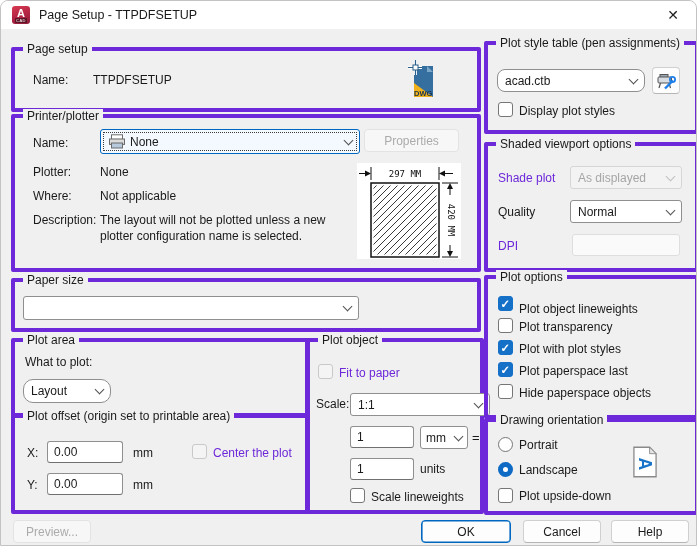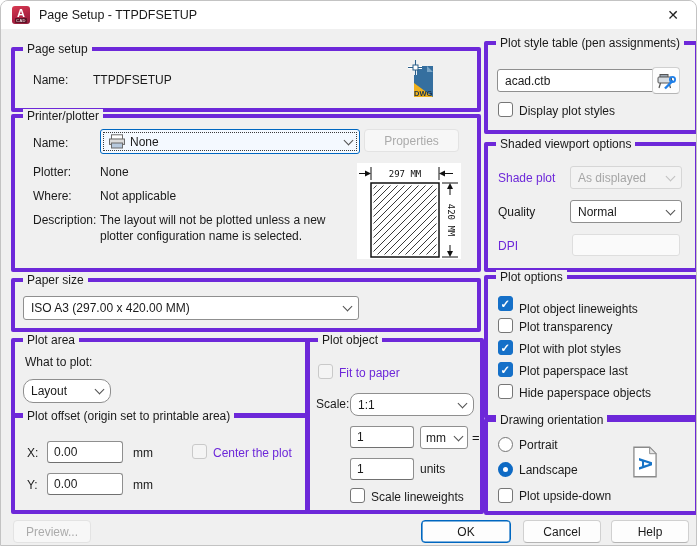--- a/index.html
+++ b/index.html
@@ -128,21 +128,20 @@
         <text x="93" y="57" transform="rotate(90 93 57)" text-anchor="middle" dominant-baseline="middle" font-family="DejaVu Sans Mono, monospace" font-size="9" fill="#111">420 MM</text>
         <line x1="93" y1="82" x2="93" y2="88" stroke="#111" stroke-width="1"></line>
         <polygon points="93,94 90,88 96,88" fill="#111"></polygon>
       </svg>
     </div>
   </div>
 
   <div class="grp" style="left:10px;top:277px;width:462px;height:46px;">
     <div class="ttl">Paper size</div>
     <div class="combo" style="left:8px;top:14px;width:336px;height:24px;">
-      <span class="val">ISO A3 (297.00 x 420.00 MM)</span>
       <span class="chev"></span>
     </div>
   </div>
 
   <div class="grp" style="left:10px;top:337px;width:290px;height:71px;">
     <div class="ttl">Plot area</div>
     <div class="lbl" style="left:10px;top:13px;">What to plot:</div>
     <div class="combo" style="left:8px;top:37px;width:88px;height:24px;border-radius:10px;">
       <span class="val">Layout</span>
       <span class="chev"></span>
@@ -159,39 +158,39 @@
     <div class="lbl" style="left:12px;top:60px;">Y:</div>
     <input class="tbox" style="left: 32px; top: 55px; width: 76px;" value="0.00">
     <div class="lbl" style="left:118px;top:60px;">mm</div>
   </div>
 
   <div class="grp" style="left:305px;top:337px;width:170px;height:168px;">
     <div class="ttl">Plot object</div>
     <div class="cb disbox" style="left:8px;top:22px;"></div>
     <div class="lbl dis" style="left:29px;top:24px;">Fit to paper</div>
     <div class="lbl" style="left:6px;top:55px;">Scale:</div>
-    <div class="combo" style="left:40px;top:51px;width:124px;border-radius:8px;">
+    <div class="combo" style="left:40px;top:51px;width:140px;">
       <span class="val">1:1</span>
       <span class="chev"></span>
     </div>
     <input class="tbox" style="left: 40px; top: 84px; width: 64px;" value="1">
     <div class="combo" style="left:110px;top:84px;width:48px;padding:0 5px;">
       <span class="val">mm</span>
       <span class="chev"></span>
     </div>
     <div class="equals" style="left:162px;top:88px;">=</div>
     <input class="tbox" style="left: 40px; top: 116px; width: 64px;" value="1">
     <div class="lbl" style="left:110px;top:120px;">units</div>
     <div class="cb" style="left:40px;top:146px;"></div>
     <div class="lbl" style="left:61px;top:148px;">Scale lineweights</div>
   </div>
 
   <div class="grp" style="left:483px;top:40px;width:207px;height:85px;">
     <div class="ttl">Plot style table (pen assignments)</div>
-    <div class="combo" style="left:9px;top:24px;width:181px;">
+    <div class="combo" style="left:9px;top:24px;width:148px;border-radius:8px;">
       <span class="val">acad.ctb</span>
       <span class="chev"></span>
     </div>
     <div class="btn" style="left:164px;top:22px;width:28px;height:27px;">
       <svg width="20" height="20" viewBox="0 0 20 20">
         <rect x="4" y="3.5" width="8" height="3.5" fill="#9aa6b2" stroke="#555" stroke-width="1"></rect>
         <rect x="2" y="6" width="13.5" height="6" rx="1" fill="#d7dde3" stroke="#555" stroke-width="1"></rect>
         <line x1="4.5" y1="12" x2="3" y2="17" stroke="#555" stroke-width="1.2"></line>
         <line x1="13" y1="12" x2="14.5" y2="17" stroke="#555" stroke-width="1.2"></line>
         <line x1="9" y1="17.5" x2="17" y2="9.5" stroke="#1f7fe8" stroke-width="2.4"></line>

